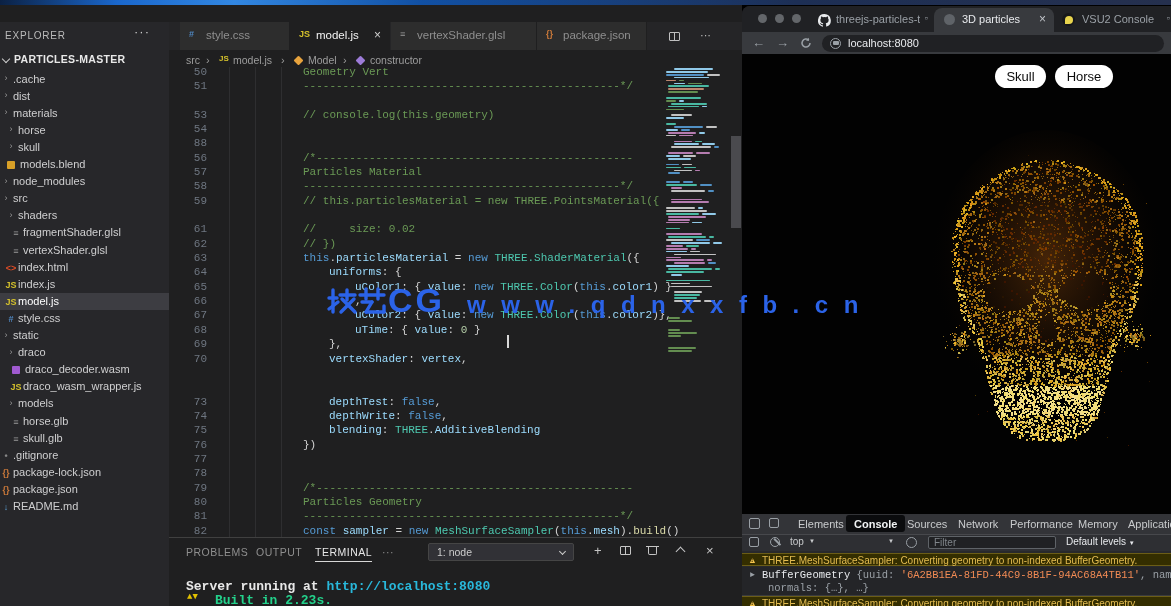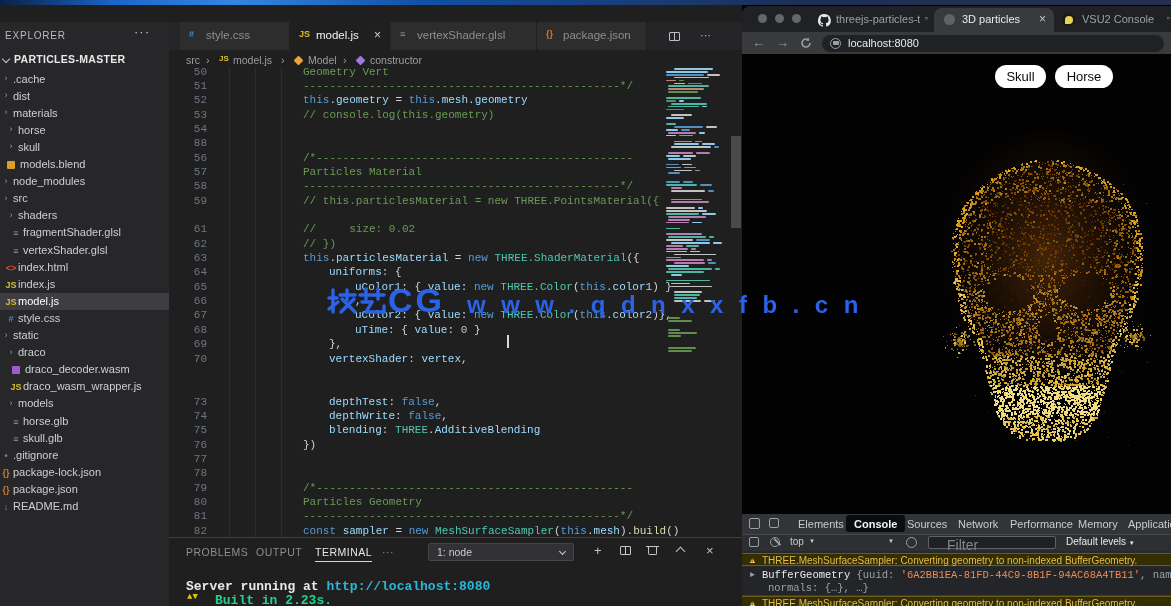--- a/index.html
+++ b/index.html
@@ -209,21 +209,20 @@
       <span class="chev" style="position:absolute;left:174px;top:4px">›</span>
       <div class="dia" style="left:188px;top:7px;background:#9d7cd8"></div>
       <span style="position:absolute;left:201px;top:4px">constructor</span>
     </div>
   <div class="abs" id="code">
     <div class="ig" style="left:60px"></div>
     <div class="ig" style="left:86px"></div>
     <div class="ig" style="left:112px"></div>
     <div class="cl" style="top:-1.5px"><span class="ln">50</span><span class="tx" style="left:134px"><span class="cm">Geometry Vert</span></span></div>
     <div class="cl" style="top:12.8px"><span class="ln">51</span><span class="tx" style="left:134px"><span class="cm">------------------------------------------------*/</span></span></div>
-    <div class="cl" style="top:27.2px"><span class="ln">52</span><span class="tx" style="left:134px"><span class="kw">this</span><span class="pn">.</span><span class="id">geometry</span> <span class="pn">=</span> <span class="kw">this</span><span class="pn">.</span><span class="id">mesh</span><span class="pn">.</span><span class="id">geometry</span></span></div>
     <div class="cl" style="top:41.5px"><span class="ln">53</span><span class="tx" style="left:134px"><span class="cm">// console.log(this.geometry)</span></span></div>
     <div class="cl" style="top:55.9px"><span class="ln">54</span><span class="tx" style="left:134px"></span></div>
     <div class="cl" style="top:70.2px"><span class="ln">88</span><span class="tx" style="left:134px"></span></div>
     <div class="cl" style="top:84.6px"><span class="ln">56</span><span class="tx" style="left:134px"><span class="cm">/*------------------------------------------------</span></span></div>
     <div class="cl" style="top:98.9px"><span class="ln">57</span><span class="tx" style="left:134px"><span class="cm">Particles Material</span></span></div>
     <div class="cl" style="top:113.3px"><span class="ln">58</span><span class="tx" style="left:134px"><span class="cm">------------------------------------------------*/</span></span></div>
     <div class="cl" style="top:127.7px"><span class="ln">59</span><span class="tx" style="left:134px"><span class="cm">// this.particlesMaterial = new THREE.PointsMaterial({</span></span></div>
     <div class="cl" style="top:156.3px"><span class="ln">61</span><span class="tx" style="left:134px"><span class="cm">//     size: 0.02</span></span></div>
     <div class="cl" style="top:170.7px"><span class="ln">62</span><span class="tx" style="left:134px"><span class="cm">// })</span></span></div>
     <div class="cl" style="top:185.0px"><span class="ln">63</span><span class="tx" style="left:134px"><span class="kw">this</span><span class="pn">.</span><span class="id">particlesMaterial</span> <span class="pn">=</span> <span class="kw">new</span> <span class="ty">THREE.ShaderMaterial</span><span class="pn">({</span></span></div>
@@ -593,21 +592,21 @@
       </div>
     <div id="dfilter">
         <span style="position:absolute;left:7px;top:2px;width:10px;height:10px;border:1.2px solid #9aa0a6;border-radius:2px"></span>
         <span style="position:absolute;left:28px;top:2px;width:10px;height:10px;border:1.2px solid #9aa0a6;border-radius:50%"></span>
         <span style="position:absolute;left:31px;top:6px;width:9px;height:1.5px;background:#9aa0a6;transform:rotate(45deg)"></span>
         <span style="position:absolute;left:48px;top:1px;color:#c9cbcd;font-size:10px">top</span>
         <span style="position:absolute;left:67px;top:3px;font-size:6px">▼</span>
         <span style="position:absolute;left:146px;top:3px;font-size:6px">▼</span>
         <span style="position:absolute;left:164px;top:2px;width:11px;height:11px;border:1.2px solid #9aa0a6;border-radius:50%"></span>
         <div style="position:absolute;left:186px;top:1px;width:128px;height:13px;background:#202124;border:1px solid #5f6368;border-radius:2px">
-          <span style="position:absolute;left:18px;top:0px;color:#80868b;font-size:14px">Filter</span>
+          <span style="position:absolute;left:5px;top:0px;color:#80868b;font-size:10px">Filter</span>
         </div>
         <span style="position:absolute;left:324px;top:1px;color:#e8eaed;font-size:10px">Default levels <span style="font-size:6px">▼</span></span>
       </div>
     <div class="dwarn" style="top:39px;height:13px">
         <span style="position:absolute;left:6px;top:1px;color:#f5c44e;font-size:9px">▲</span>
         <span style="position:absolute;left:9px;top:1.5px;color:#342e00;font-size:7px;font-weight:bold">!</span>
         <span style="position:absolute;left:20px;top:0.5px;white-space:nowrap">THREE.MeshSurfaceSampler: Converting geometry to non-indexed BufferGeometry.</span>
       </div>
     <div class="dobj" style="top:53px;height:29px;border-bottom:1px solid #3a3b3e">
         <span style="position:absolute;left:8px;top:3px;color:#9aa0a6;font-size:8px">►</span>

